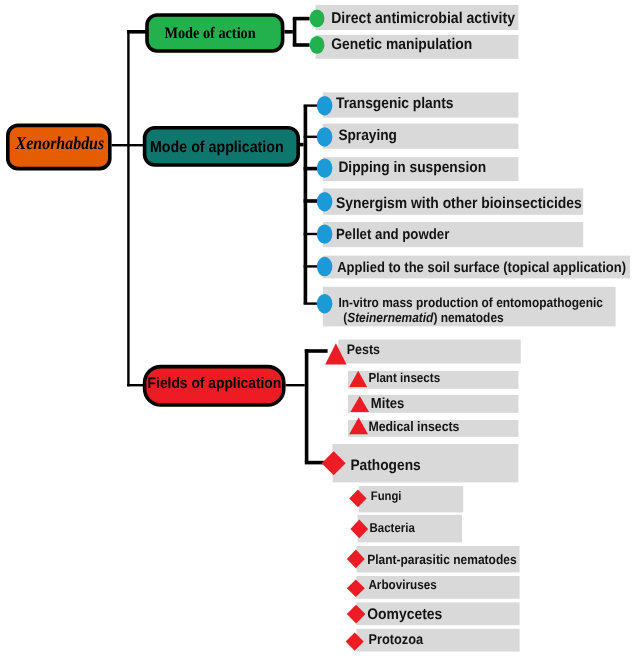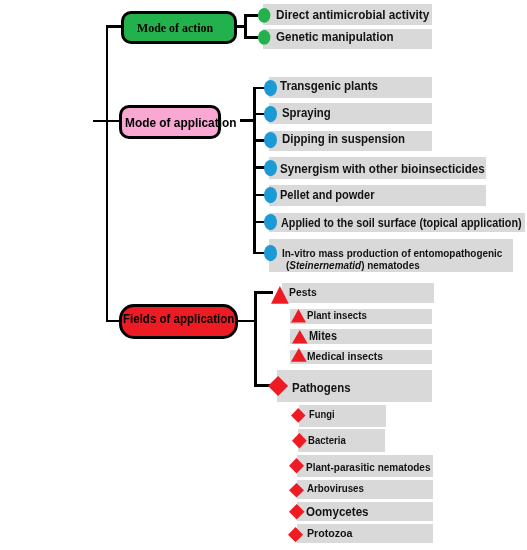--- a/index.html
+++ b/index.html
@@ -22,24 +22,27 @@
 </style>
 </head>
 <body>
 
 <div id="canvas">
     <div class="ln" style="left:105.9px;top:25.2px;width:2.6px;height:297.2px;background:#000000;"></div>
     <div class="ln" style="left:105.9px;top:25.2px;width:15.9px;height:2.6px;background:#000000;"></div>
     <div class="ln" style="left:105.9px;top:119.8px;width:15.9px;height:2.6px;background:#000000;"></div>
     <div class="ln" style="left:105.9px;top:319.8px;width:14px;height:2.6px;background:#000000;"></div>
     <div class="ln" style="left:93.4px;top:119.8px;width:13px;height:2.6px;background:#000000;"></div>
+    <div class="node" style="left:4.5px;top:102.7px;width:88.9px;height:39.8px;background:#E65C00;">
+      <span style="left:5.1px;top:7.442740000000002px;font-size:15.1px;transform:scaleX(0.88);font-family:&quot;Liberation Serif&quot;,serif;font-style:italic;">Xenorhabdus</span>
+    </div>
     <div class="node" style="left:120.8px;top:11px;width:115.8px;height:33.2px;background:#22B14C;font-family:Liberation Serif, serif;">
       <span style="left:13.200000000000003px;top:7.498812000000001px;font-size:13.24px;transform:scaleX(0.9);">Mode of action</span>
     </div>
-    <div class="node" style="left:119.2px;top:105.1px;width:102px;height:34.2px;background:#f9a8d4;">
+    <div class="node" style="left:119.2px;top:105.1px;width:131px;height:34.2px;background:#0f766e;">
       <span style="left:2.5px;top:7.805160000000006px;font-size:13.2px;transform:scaleX(0.9);">Mode of application</span>
     </div>
     <div class="node" style="left:119.2px;top:303.7px;width:118.6px;height:35.6px;background:#ED1C24;border-radius:15px;">
       <span style="left:0.8999999999999915px;top:6.667052999999989px;font-size:12.81px;transform:scaleX(0.9);">Fields of application</span>
     </div>
     <div class="ln" style="left:236.6px;top:25.2px;width:7.8px;height:2.6px;background:#000000;"></div>
     <div class="ln" style="left:244.4px;top:15.4px;width:2.6px;height:22.2px;background:#000000;"></div>
     <div class="ln" style="left:244.4px;top:14.1px;width:13.5px;height:2.6px;background:#000000;"></div>
     <div class="bar" style="left:263.3px;top:4.3px;width:169.2px;height:21.1px;background:#D9D9DA;"></div>
     <div class="mk" style="left:257.6px;top:8px;width:12.4px;height:14.8px;">

